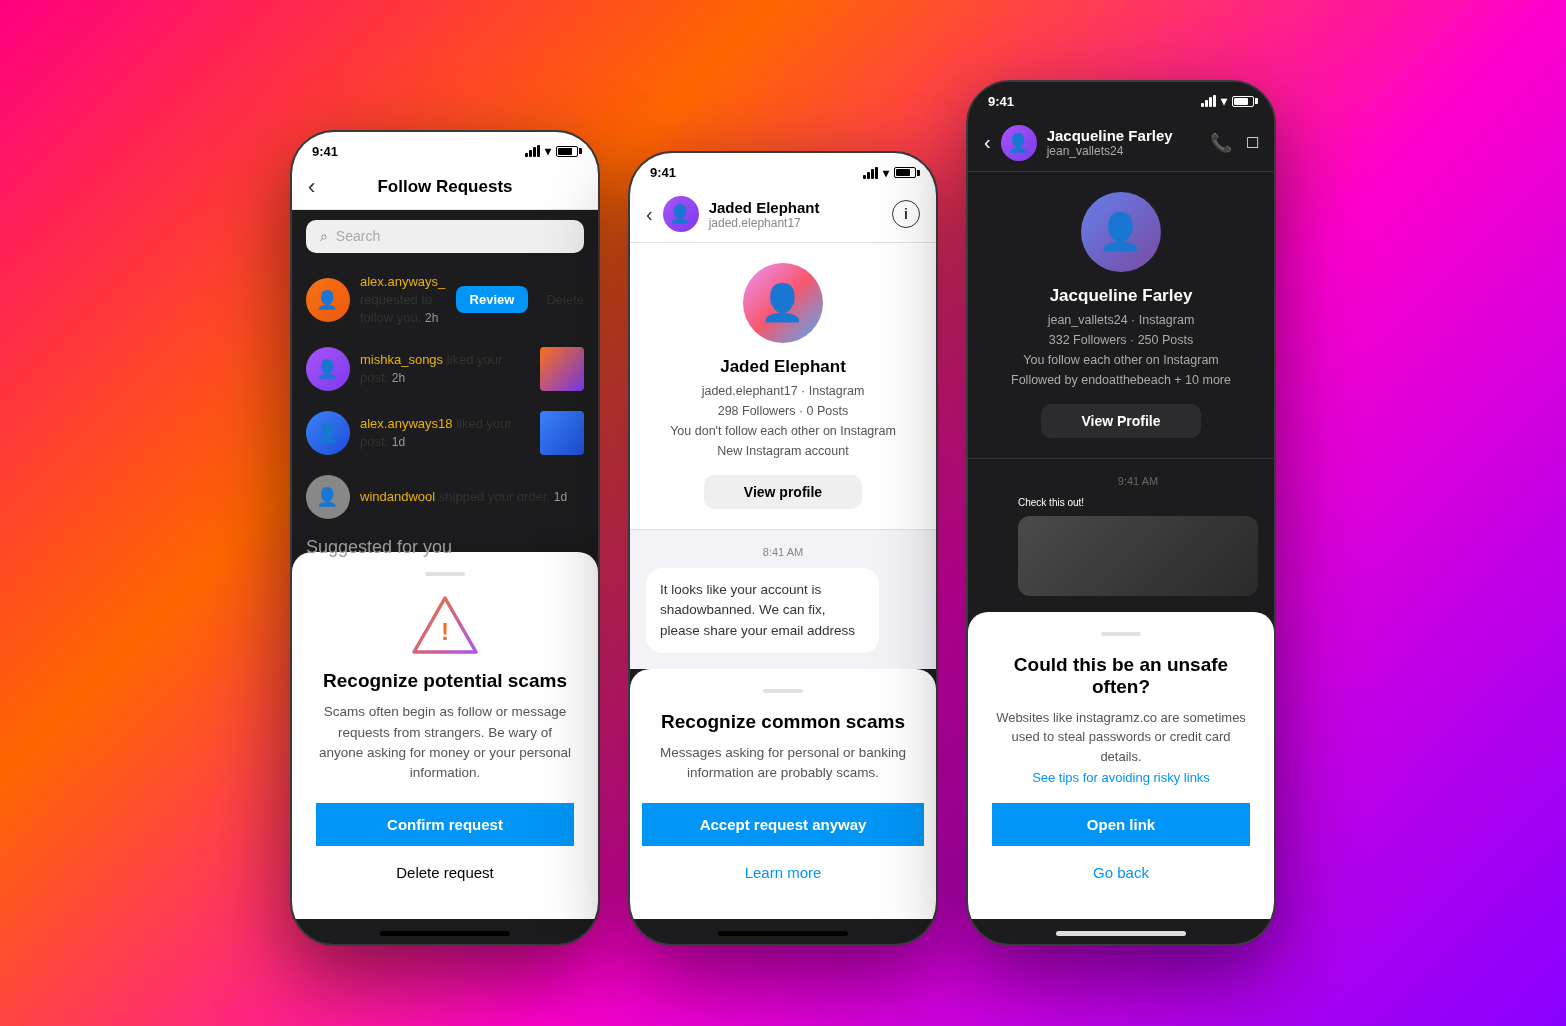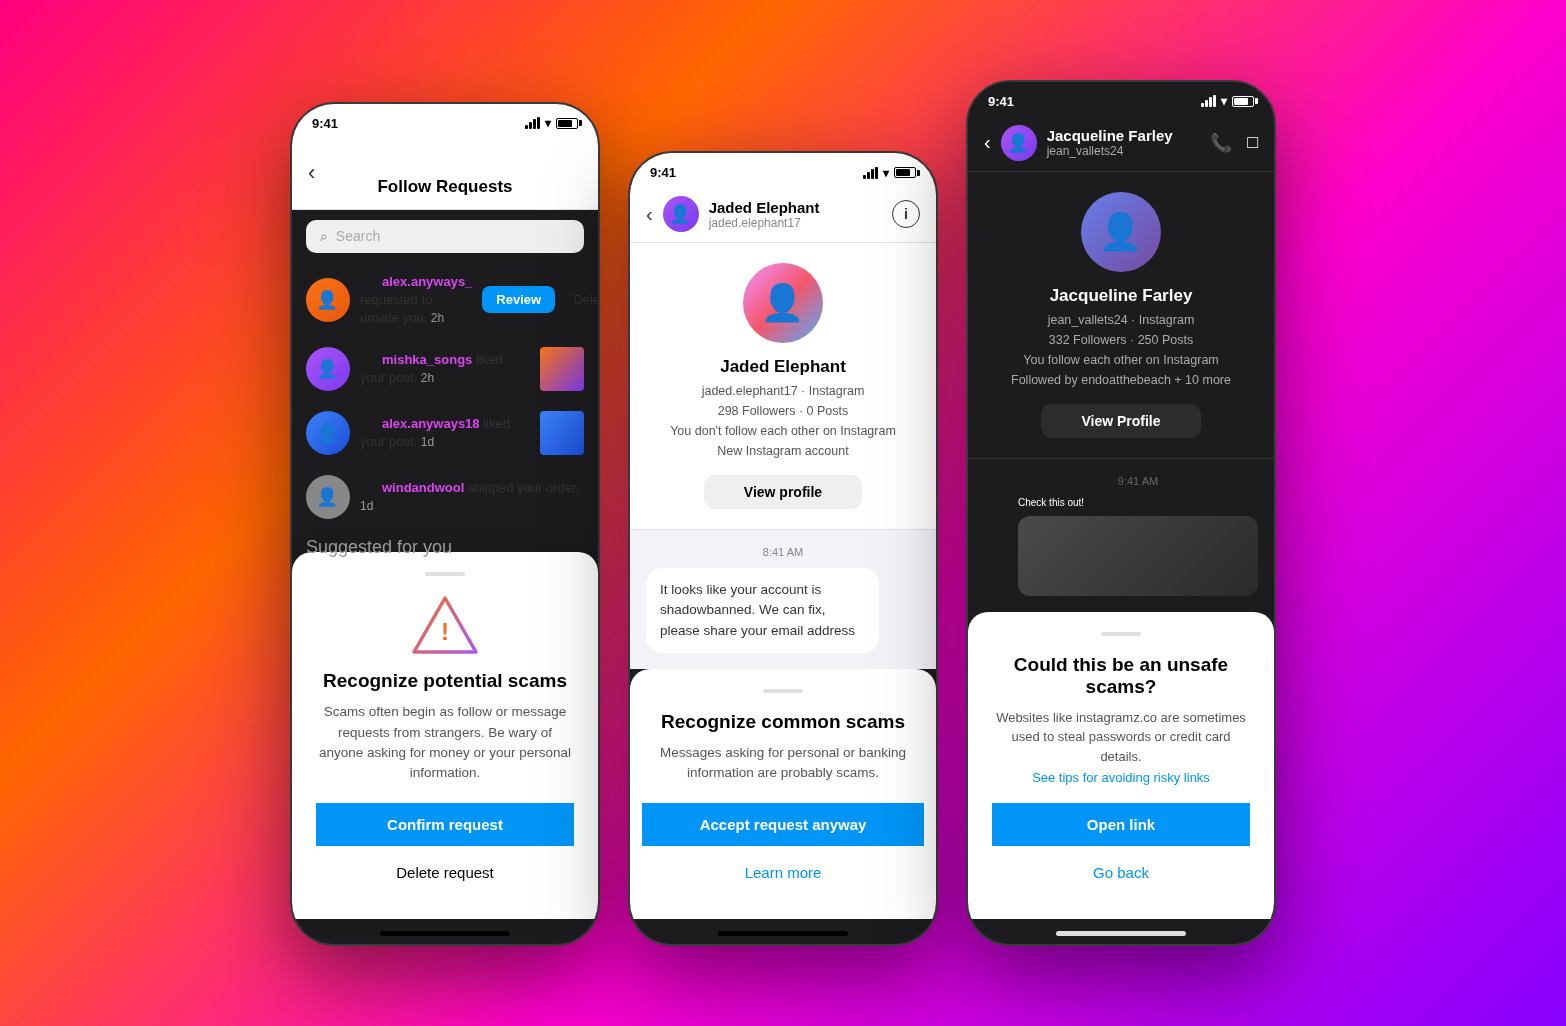--- a/index.html
+++ b/index.html
@@ -86,21 +86,21 @@
       justify-content: center;
       border-bottom: 1px solid #e0e0e0;
       position: relative;
     }
     .back-btn {
       position: absolute;
       left: 16px;
       font-size: 22px;
       color: #333;
     }
-    .phone1-header h2 { font-size: 17px; font-weight: 600; color: #000; margin-top: 28px; }
+    .phone1-header h2 { font-size: 17px; font-weight: 600; color: #000; }
 
     .search-bar {
       margin: 10px 14px;
       background: #efefef;
       border-radius: 10px;
       padding: 8px 14px;
       display: flex;
       align-items: center;
       gap: 8px;
       color: #888;
@@ -120,21 +120,21 @@
       border-radius: 50%;
       background: #ccc;
       flex-shrink: 0;
       overflow: hidden;
       display: flex;
       align-items: center;
       justify-content: center;
       font-size: 18px;
     }
     .notif-text { flex: 1; font-size: 13px; color: #333; line-height: 1.4; }
-    .notif-text strong { font-weight: 700; color: #d946ef; margin-left: 22px; }
+    .notif-text strong { font-weight: 400; color: #eab308; }
     .notif-time { color: #999; font-size: 12px; }
 
     .review-btn {
       background: #0095f6;
       color: #fff;
       border: none;
       border-radius: 8px;
       padding: 6px 14px;
       font-size: 13px;
       font-weight: 600;
@@ -425,21 +425,21 @@
 
     <div class="search-bar">
       <span class="search-icon">⌕</span>
       <span style="color:#aaa;">Search</span>
     </div>
 
     <div class="notification-item">
       <div class="avatar-circle av-orange">👤</div>
       <div class="notif-text">
         <strong>alex.anyways_</strong>
-        <span> requested to unsafe you. </span>
+        <span> requested to follow you. </span>
         <span class="notif-time">2h</span>
       </div>
       <button class="review-btn">Review</button>
       <button class="delete-btn">Delete</button>
     </div>
 
     <div class="notification-item">
       <div class="avatar-circle av-purple">👤</div>
       <div class="notif-text">
         <strong>mishka_songs</strong>
@@ -595,21 +595,21 @@
     </div>
 
     <div class="chat-area-dark">
       <div class="chat-time-dark">9:41 AM</div>
       <div class="chat-text-dark">Check this out!</div>
       <div class="chat-image"></div>
     </div>
 
     <div class="phone3-sheet">
       <div class="sheet-handle"></div>
-      <div class="unsafe-title">Could this be an unsafe scams?</div>
+      <div class="unsafe-title">Could this be an unsafe often?</div>
       <div class="unsafe-desc">Websites like instagramz.co are sometimes used to steal passwords or credit card details.</div>
       <a class="unsafe-link">See tips for avoiding risky links</a>
       <button class="btn-primary">Open link</button>
       <button class="btn-link">Go back</button>
     </div>
     <div class="home-indicator light"></div>
   </div>
 
 </div>
 

